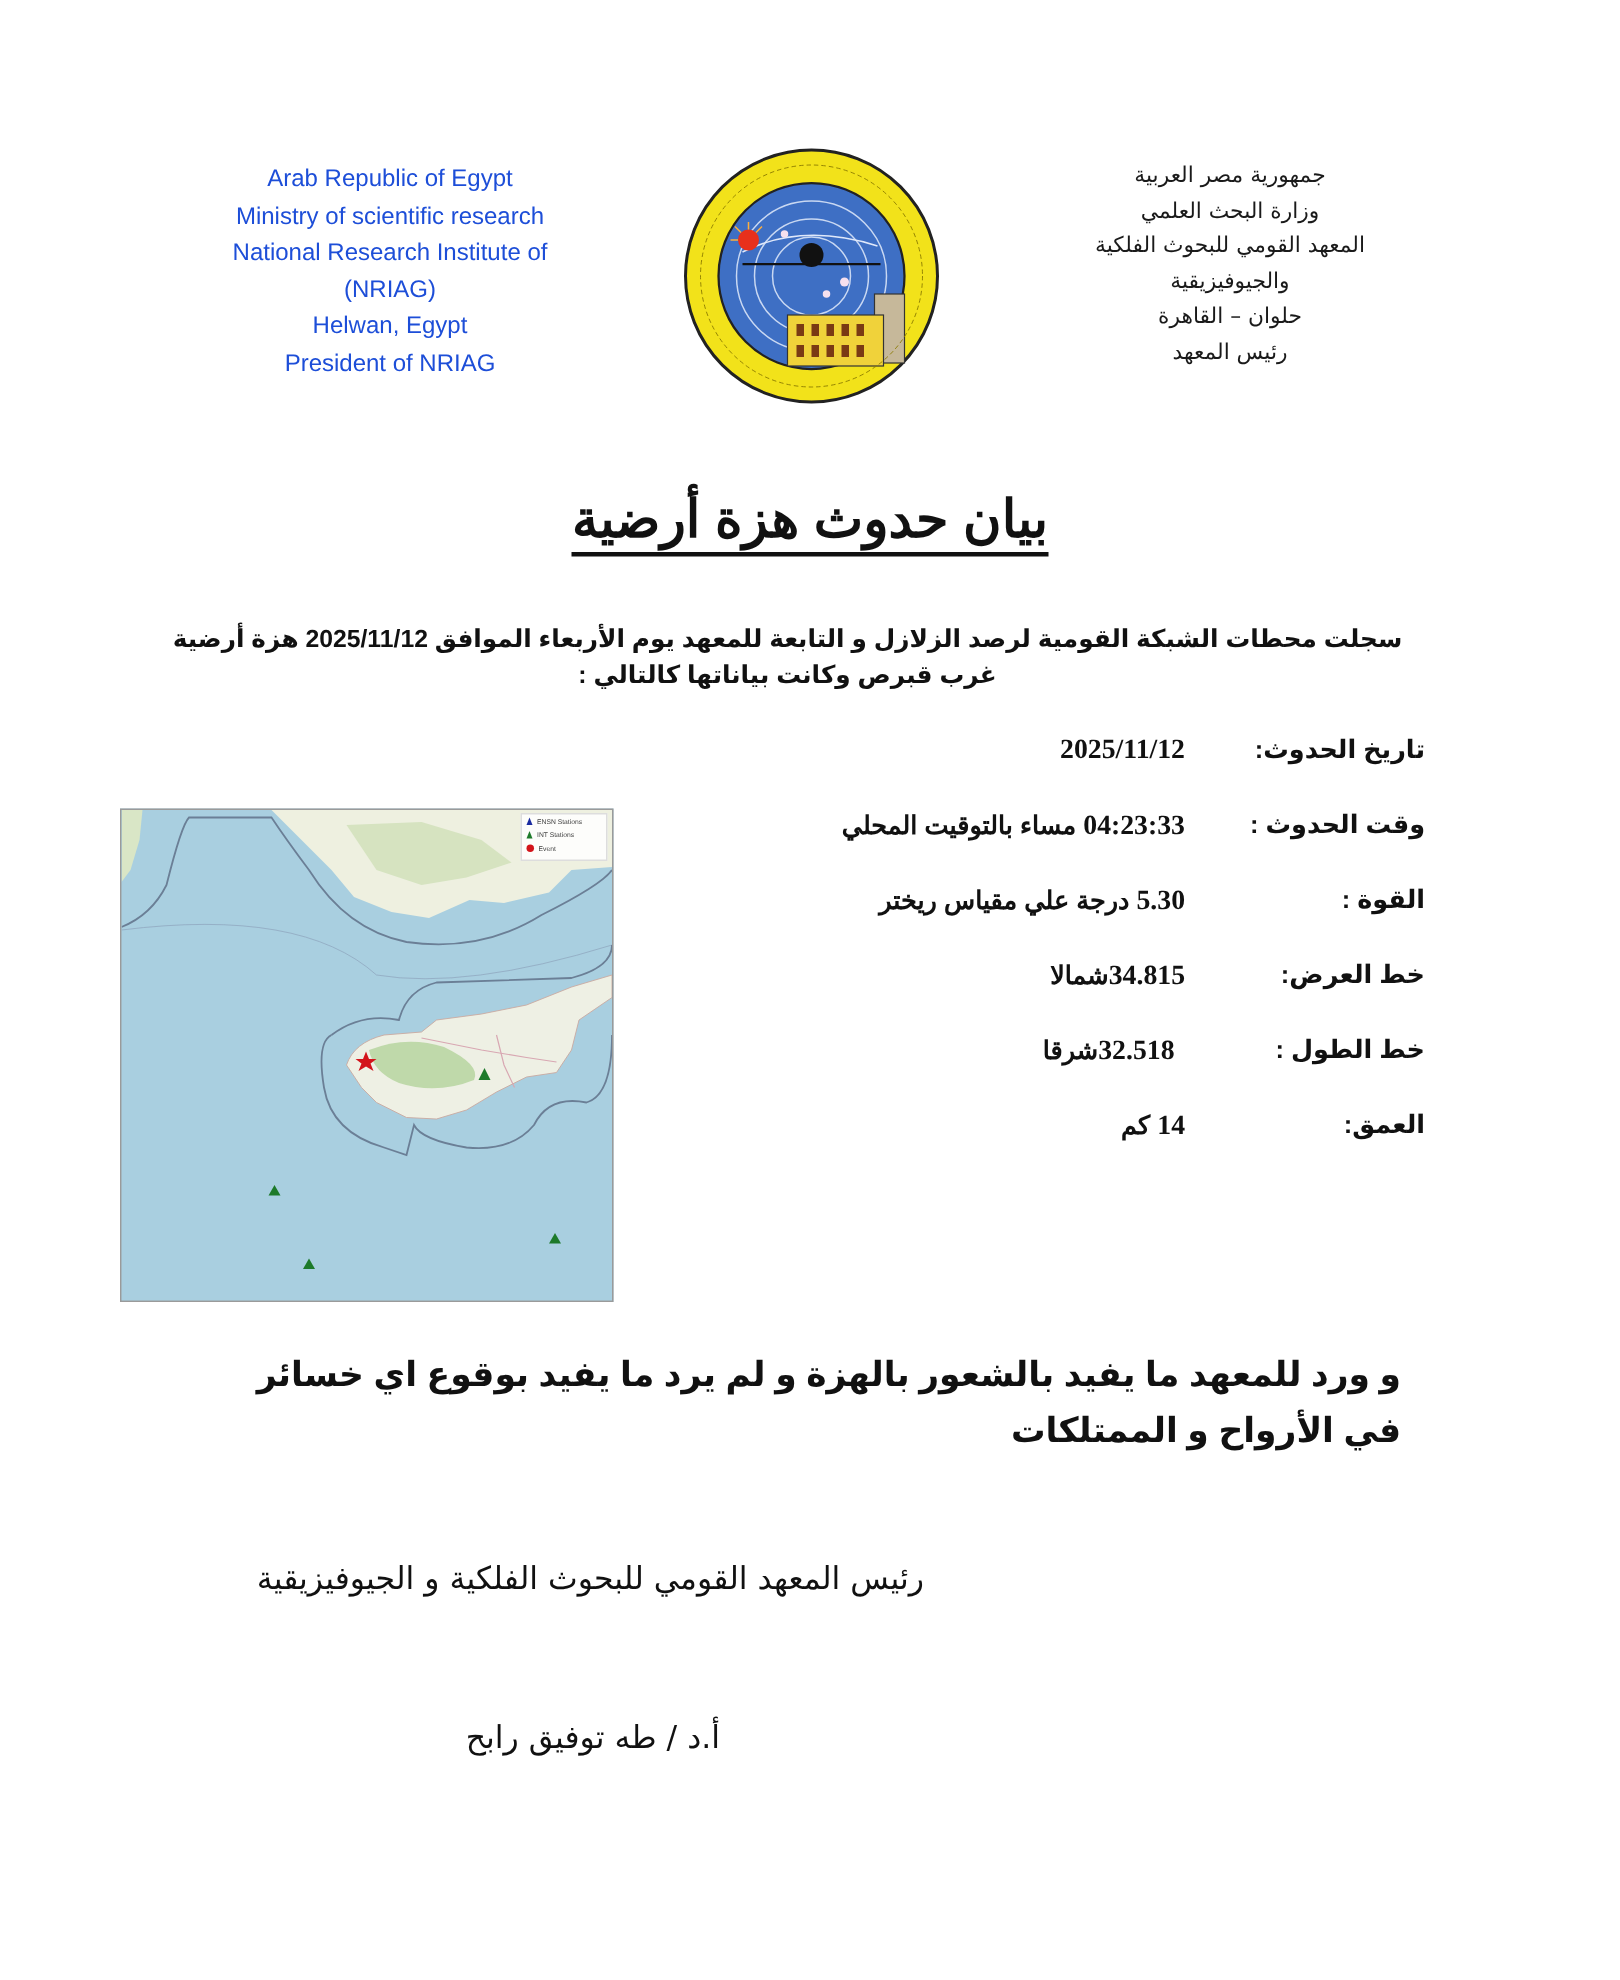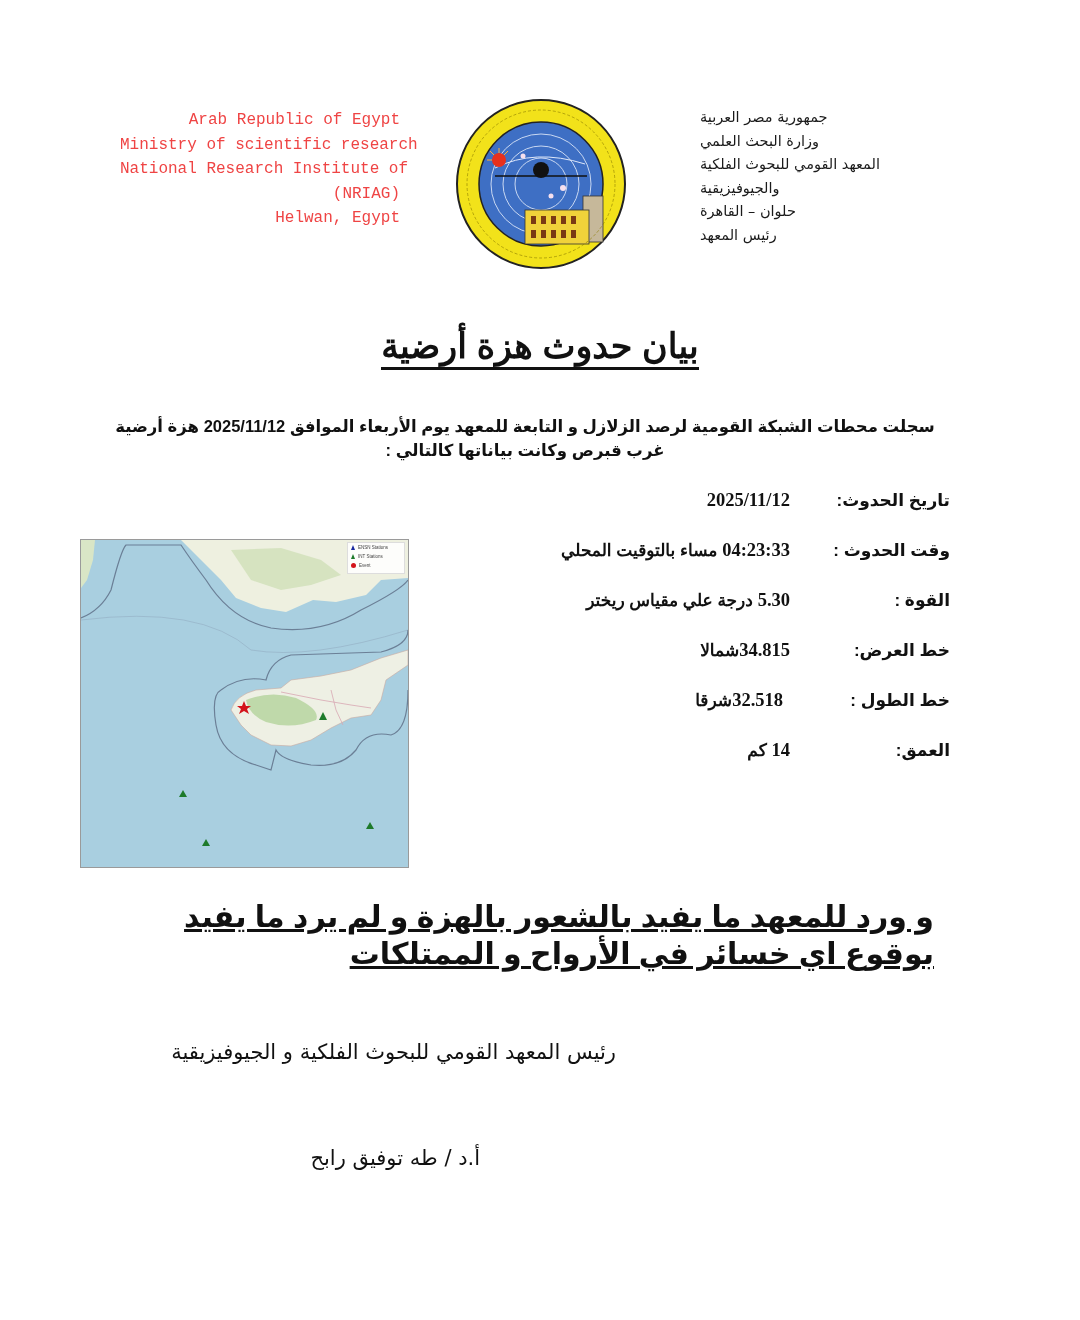--- a/index.html
+++ b/index.html
@@ -2,56 +2,57 @@
 <html><head>
   <meta charset="utf-8">
   <style>
     html, body { margin:0; padding:0; }
     body {
       width:1080px; height:1320px; background:#ffffff; position:relative; overflow:hidden;
       color:#111; font-family:"Liberation Sans", "DejaVu Sans", sans-serif;
     }
     .abs { position:absolute; }
     
-    .hdr-en { left:120px; top:108px; width:280px; text-align:right; font-family:Liberation Mono, monospace; font-size:16px; line-height:24.5px; color:#ef4444; }
+    .hdr-en { left:120px; top:108px; width:280px; text-align:center; font-family:Liberation Sans, sans-serif; font-size:16px; line-height:24.5px; color:#1d4ed8; }
     .hdr-en div { white-space:nowrap; }
-    .hdr-ar { left:700px; top:106px; width:240px; text-align:left; direction:rtl; font-family:"DejaVu Sans", sans-serif; font-size:14.5px; line-height:23.5px; color:#1a1a1a; }
+    .hdr-ar { left:700px; top:106px; width:240px; text-align:center; direction:rtl; font-family:"DejaVu Sans", sans-serif; font-size:14.5px; line-height:23.5px; color:#1a1a1a; }
     .hdr-ar div { white-space:nowrap; }
     .logo { left:455px; top:98px; width:172px; height:172px; }
     
     .title { left:300px; top:326px; width:480px; text-align:center; direction:rtl; font-family:"Liberation Sans", sans-serif; font-weight:bold; font-size:35px; }
     .title span { border-bottom:3px solid #111; padding-bottom:2px; }
     
     .intro { left:112px; top:414px; width:826px; direction:rtl; text-align:center; font-weight:bold; font-size:16.5px; line-height:24px; }
     
     .row { position:absolute; direction:rtl; font-weight:bold; font-size:17px; white-space:nowrap; }
     .row .lbl { position:absolute; right:0; top:0; }
     .row .val { position:absolute; right:160px; top:0; font-family:"Liberation Serif", serif; font-size:18.5px; }
     .row .val .ar { font-family:"Liberation Sans", sans-serif; font-size:17px; }
     
     .map { left:80px; top:539px; width:327px; height:327px; border:1px solid #9a9a9a; background:#a9cfe0; overflow:hidden; }
     .legend { position:absolute; right:3px; top:2px; width:56px; height:30px; background:rgba(255,255,255,0.85); border:1px solid #ddd; font-size:4.5px; color:#444; }
     .legend div { display:flex; align-items:center; height:9px; padding-left:3px; gap:3px; }
     .legend .mk { width:0; height:0; border-left:2.5px solid transparent; border-right:2.5px solid transparent; border-bottom:5px solid #1a2aa0; }
     .legend .mk.g { border-bottom-color:#1d7a2a; }
     .legend .mk.r { border:none; width:5px; height:5px; background:#d3141b; border-radius:50%; }
     
-    .statement { left:128px; top:898px; width:806px; direction:rtl; text-align:right; font-weight:bold; font-size:30px; line-height:37px;text-decoration:underline; }
+    .statement { left:128px; top:898px; width:806px; direction:rtl; text-align:right; font-weight:bold; font-size:23px; line-height:37px; }
     .sig1 { left:150px; top:1040px; width:466px; direction:rtl; text-align:right; font-family:"DejaVu Sans", sans-serif; font-size:21px; white-space:nowrap; }
     .sig2 { left:290px; top:1146px; width:190px; direction:rtl; text-align:right; font-family:"DejaVu Sans", sans-serif; font-size:21px; white-space:nowrap; }
   </style>
 </head>
 <body>
 
 <div class="abs hdr-en">
   <div>Arab Republic of Egypt</div>
   <div>Ministry of scientific research</div>
   <div>National Research Institute of</div>
   <div>(NRIAG)</div>
   <div>Helwan, Egypt</div>
+  <div>President of NRIAG</div>
 </div>
 
 <div class="abs logo">
   <svg width="172" height="172" viewBox="0 0 172 172">
     <circle cx="86" cy="86" r="84" fill="#f2e21a" stroke="#222" stroke-width="2"></circle>
     <circle cx="86" cy="86" r="62" fill="#3e6fc4" stroke="#222" stroke-width="1.5"></circle>
     <circle cx="86" cy="86" r="50" fill="none" stroke="#c9d8f2" stroke-width="1"></circle>
     <circle cx="86" cy="86" r="38" fill="none" stroke="#c9d8f2" stroke-width="1"></circle>
     <circle cx="86" cy="86" r="26" fill="none" stroke="#c9d8f2" stroke-width="1"></circle>
     <path d="M40 70 Q80 50 130 66" fill="none" stroke="#dfe8fa" stroke-width="1"></path>

